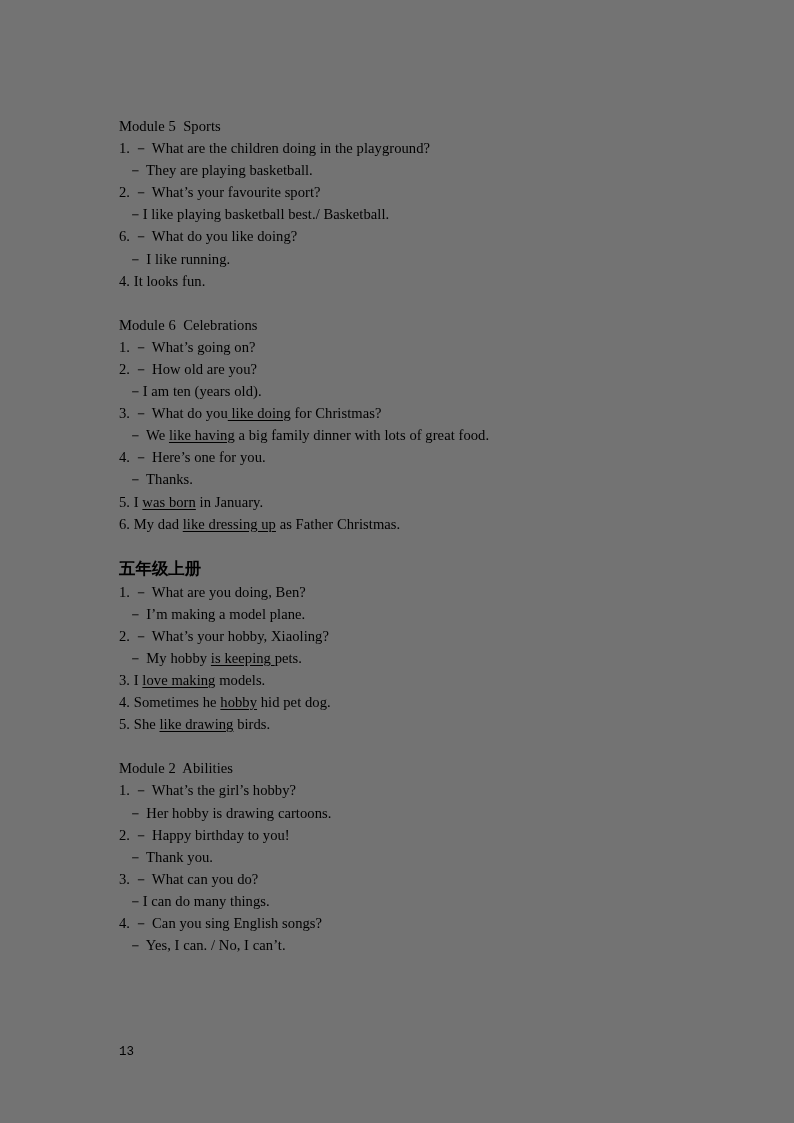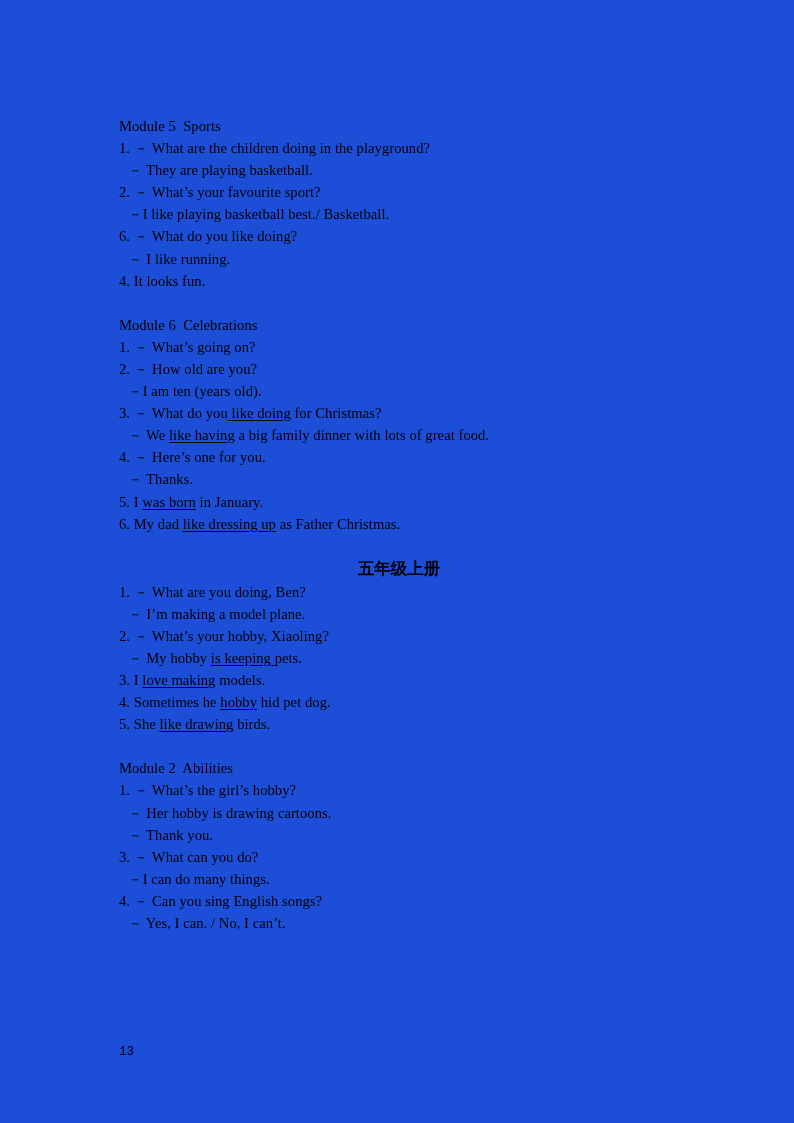--- a/index.html
+++ b/index.html
@@ -4,21 +4,21 @@
 <style>
   html, body {
     margin: 0;
     padding: 0;
     background: #ffffff;
   }
   .page {
     position: relative;
     width: 794px;
     height: 1123px;
-    background: #1d4ed8;
+    background: #737373;
     overflow: hidden;
     font-family: "Liberation Serif", "DejaVu Serif", serif;
     color: #000000;
   }
   .content {
     position: absolute;
     left: 119px;
     top: 115px;
     width: 560px;
   }
@@ -37,21 +37,20 @@
   }
   .line.head {         
     padding-left: 0px;
   }
   .line.cn {           
     padding-left: 0px;
     font-size: 16.4px;
     line-height: 24px;
     font-weight: bold;
     font-family: "DejaVu Sans", "Liberation Sans", sans-serif;
-    text-align: center;
   }
   .gap {
     height: 22px;
   }
   u {
     text-decoration: underline;
     text-underline-offset: 1.5px;
   }
   .pageno {
     position: absolute;
@@ -94,20 +93,21 @@
       <div class="line a">－ I’m making a model plane.</div>
       <div class="line q">2. － What’s your hobby, Xiaoling?</div>
       <div class="line a">－ My hobby <u>is keeping </u>pets.</div>
       <div class="line q">3. I <u>love making</u> models.</div>
       <div class="line q">4. Sometimes he <u>hobby</u> hid pet dog.</div>
       <div class="line q">5. She <u>like drawing</u> birds.</div>
       <div class="gap"></div>
       <div class="line head">Module 2  Abilities</div>
       <div class="line q">1. － What’s the girl’s hobby?</div>
       <div class="line a">－ Her hobby is drawing cartoons.</div>
+      <div class="line q">2. － Happy birthday to you!</div>
       <div class="line a">－ Thank you.</div>
       <div class="line q">3. － What can you do?</div>
       <div class="line a">－I can do many things.</div>
       <div class="line q">4. － Can you sing English songs?</div>
       <div class="line a">－ Yes, I can. / No, I can’t.</div>
     </div>
 
   <div class="pageno">13</div>
 
 </div>

